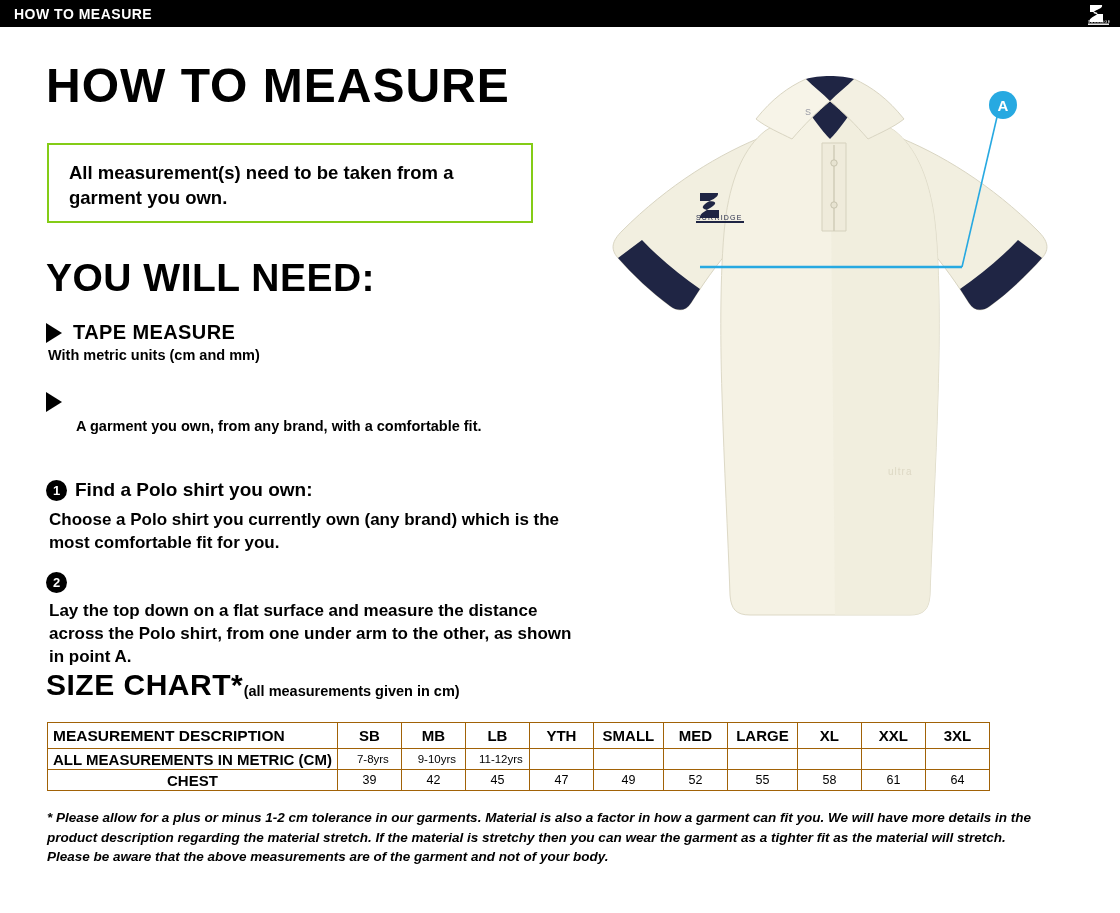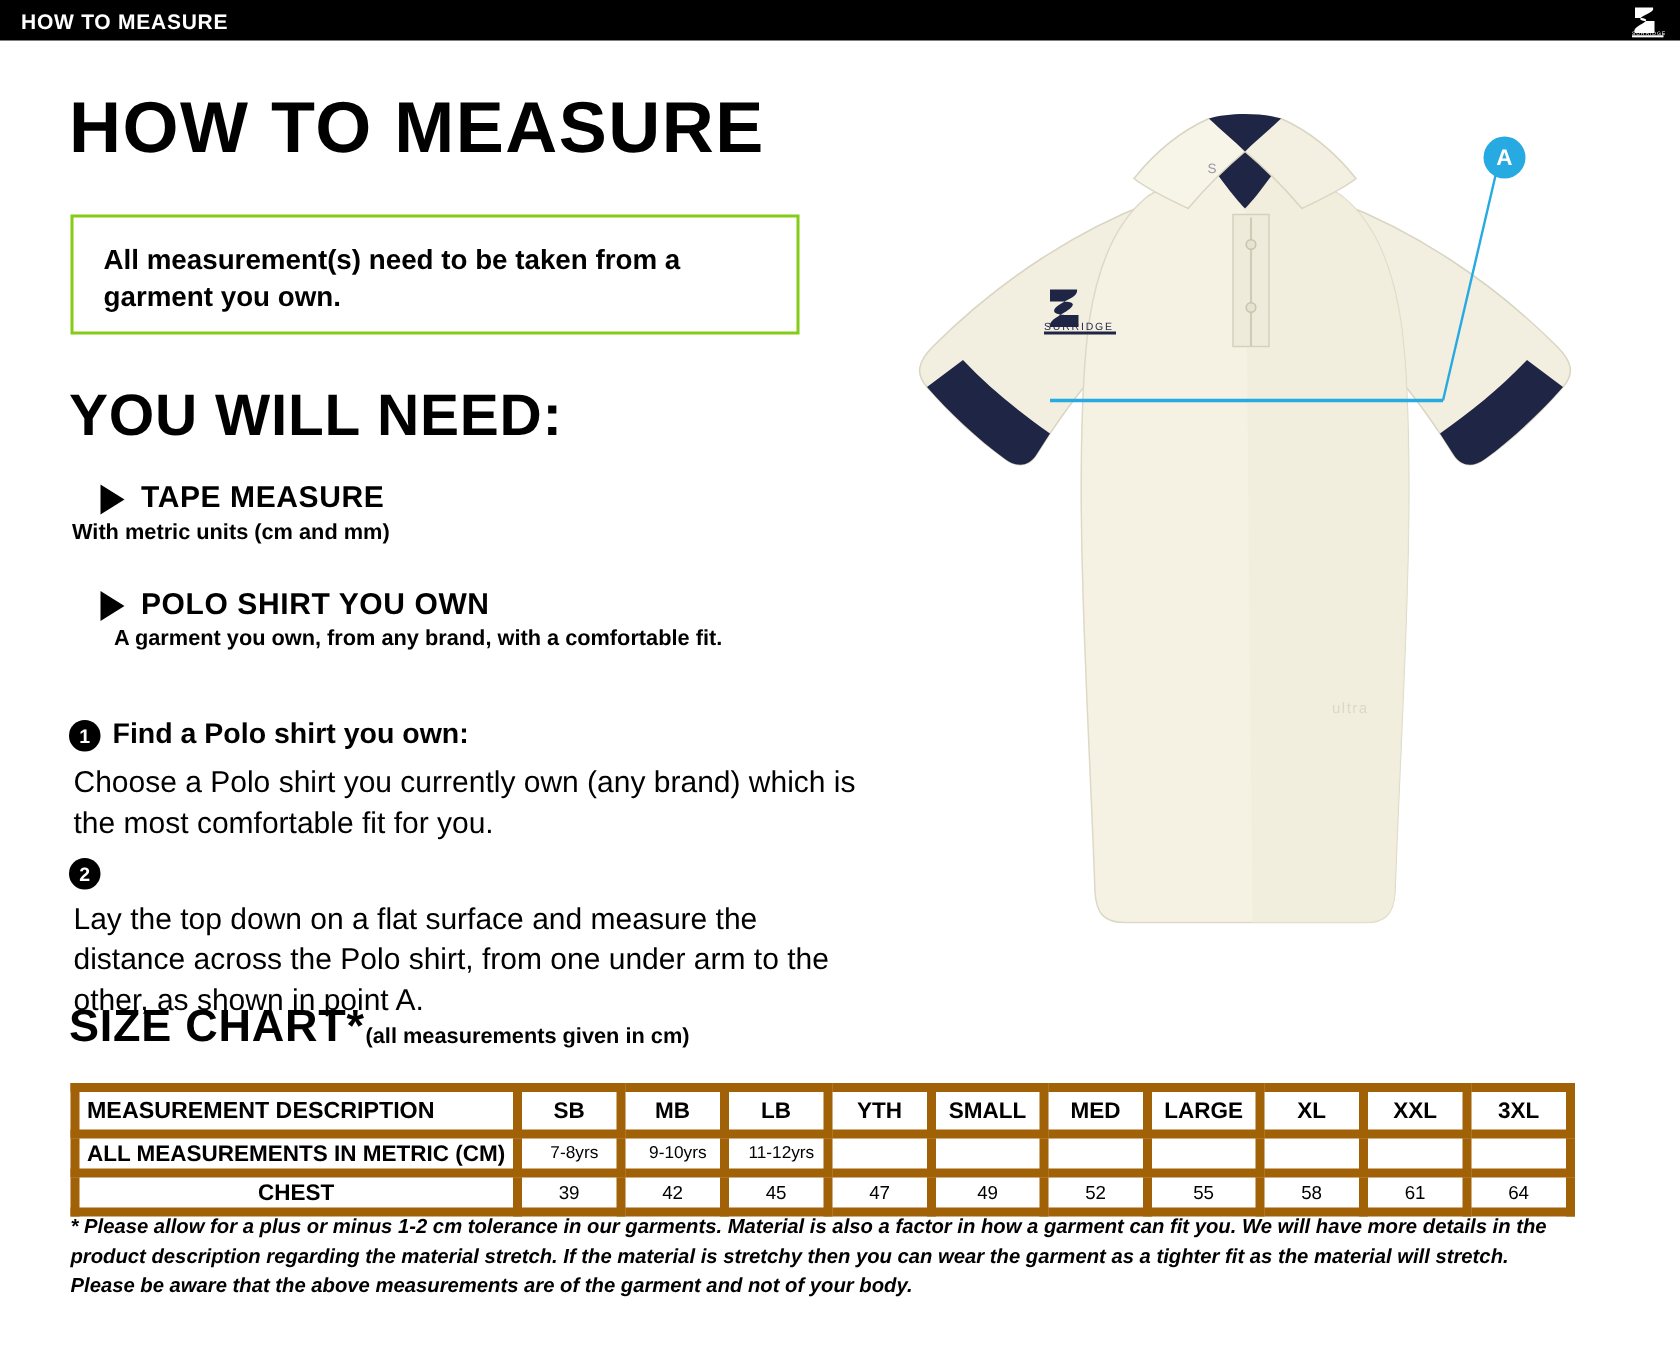--- a/index.html
+++ b/index.html
@@ -75,21 +75,20 @@
     font-size: 39px;
     font-weight: bold;
     letter-spacing: 0.5px;
   }
 
   .bullet-row {
     position: absolute;
     left: 46px;
     display: flex;
     align-items: center;
-    margin-left: 21px;
   }
   .tri {
     width: 0; height: 0;
     border-left: 16px solid #000;
     border-top: 10px solid transparent;
     border-bottom: 10px solid transparent;
     margin-right: 11px;
   }
   .bullet-label {
     font-size: 20px;
@@ -121,22 +120,22 @@
     justify-content: center;
     margin-right: 8px;
   }
   .step-title {
     font-size: 19px;
     font-weight: bold;
   }
   .step-body {
     position: absolute;
     left: 49px;
-    font-size: 20px;
-    font-weight: normal;
+    font-size: 17px;
+    font-weight: bold;
     line-height: 1.35;
   }
 
   
   .size-chart-heading {
     position: absolute;
     left: 46px; top: 668px;
     display: flex;
     align-items: flex-end;
   }
@@ -156,21 +155,21 @@
     padding-left: 1px;
   }
 
   table.size-table {
     position: absolute;
     left: 47px; top: 722px;
     border-collapse: collapse;
     font-size: 13px;
   }
   table.size-table td {
-    border: 6px solid #a16207;
+    border: 1px solid #a16207;
     padding: 0 5px;
     height: 20px;
     white-space: nowrap;
   }
   table.size-table tr.head td {
     font-weight: bold;
     font-size: 15px;
     height: 25px;
     text-align: center;
   }
@@ -253,21 +252,20 @@
 <div class="need-heading">YOU WILL NEED:</div>
 
 <div class="bullet-row" style="top:321px;">
   <span class="tri"></span>
   <span class="bullet-label">TAPE MEASURE</span>
 </div>
 <div class="bullet-sub" style="top:347px;">With metric units (cm and mm)</div>
 
 <div class="bullet-row" style="top:392px;">
   <span class="tri"></span>
-  <span class="bullet-label">POLO SHIRT YOU OWN</span>
 </div>
 <div class="bullet-sub" style="top:418px;margin-left:28px;">A garment you own, from any brand, with a comfortable fit.</div>
 
 <div class="step" style="top:479px;">
   <span class="step-circle">1</span>
   <span class="step-title">Find a Polo shirt you own:</span>
 </div>
 <div class="step-body" style="top:509px; width:545px;">Choose a Polo shirt you currently own (any brand) which is the most comfortable fit for you.</div>
 
 <div class="step" style="top:572px;">

